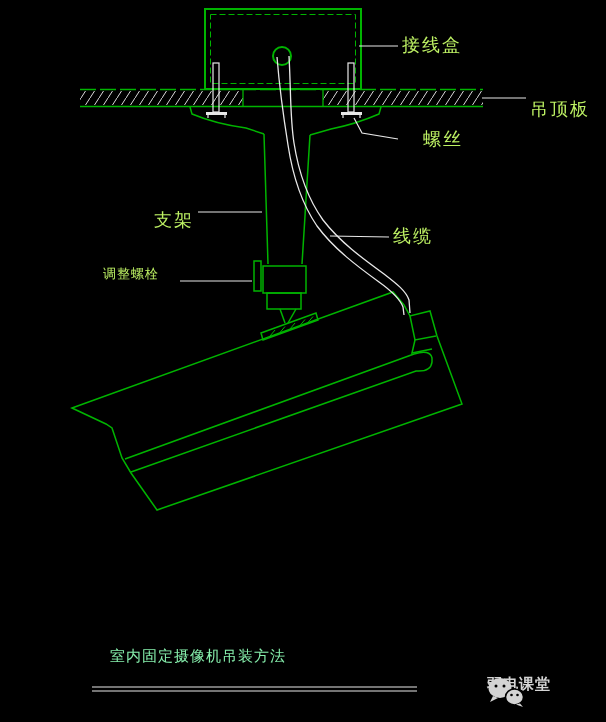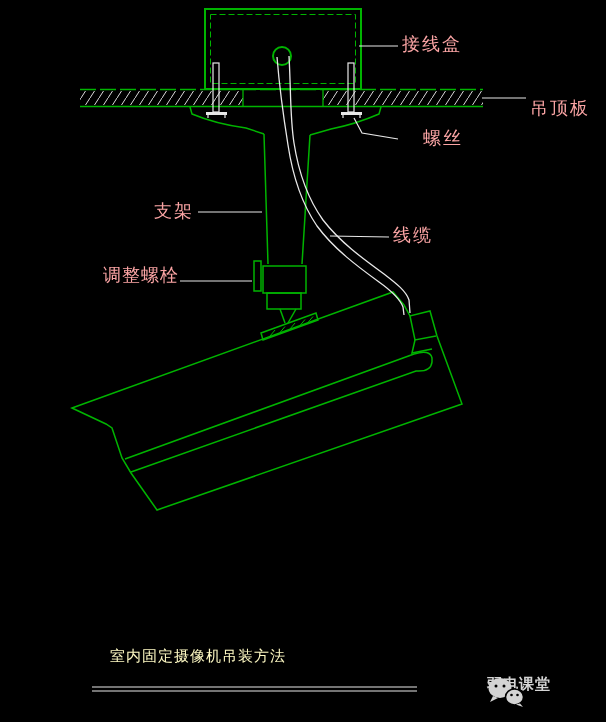--- a/index.html
+++ b/index.html
@@ -2,26 +2,26 @@
 <html><head>
 <meta charset="utf-8">
 <style>
   html,body{margin:0;padding:0;background:#000;}
   #stage{
     position:relative;width:606px;height:722px;background:#000;overflow:hidden;
     font-family:"DejaVu Sans", sans-serif;
   }
   svg{position:absolute;left:0;top:0;}
   .callout{
-    position:absolute;color:#fca5a5;font-size:18px;letter-spacing:2px;
-    line-height:1;white-space:nowrap;font-family:Liberation Mono, monospace;
+    position:absolute;color:#bef264;font-size:18px;letter-spacing:2px;
+    line-height:1;white-space:nowrap;
   }
-  .callout.small{font-size:18px;letter-spacing:1px;}
+  .callout.small{font-size:13px;letter-spacing:1px;}
   #title{
-    position:absolute;left:110px;top:649px;color:#fef9c3;font-size:15px;
+    position:absolute;left:110px;top:649px;color:#86efac;font-size:15px;
     letter-spacing:1px;line-height:1;white-space:nowrap;
   }
   #watermark{
     position:absolute;left:487px;top:677px;display:flex;align-items:center;gap:6px;
   }
   #watermark .wm-text{
     color:#d4d4d4;font-size:15px;font-weight:bold;letter-spacing:1px;line-height:1;white-space:nowrap;
   }
 </style>
 </head>
@@ -113,21 +113,21 @@
       <line x1="92" y1="691" x2="417" y2="691"></line>
     </g>
   </svg>
 
   <div class="callout" style="left:402px;top:36px">接线盒</div>
 
   <div class="callout" style="left:530px;top:100px">吊顶板</div>
 
   <div class="callout" style="left:423px;top:130px">螺丝</div>
 
-  <div class="callout" style="left:154px;top:203px">支架</div>
+  <div class="callout" style="left:154px;top:211px">支架</div>
 
   <div class="callout" style="left:393px;top:227px">线缆</div>
 
   <div class="callout small" style="left:103px;top:267px">调整螺栓</div>
 
   <div id="title">室内固定摄像机吊装方法</div>
 
   <div id="watermark">
     <svg width="38" height="31" viewBox="0 0 38 31">
       <ellipse cx="13" cy="11" rx="11.5" ry="10" fill="#d4d4d4"></ellipse>

